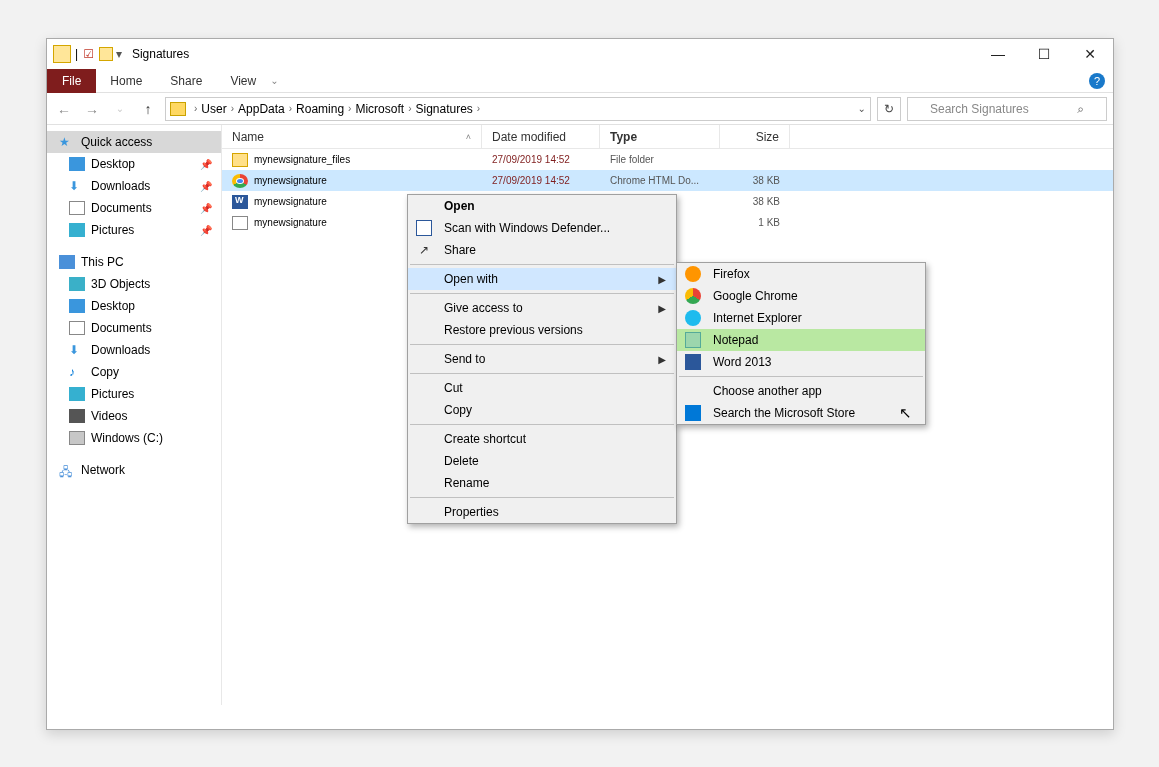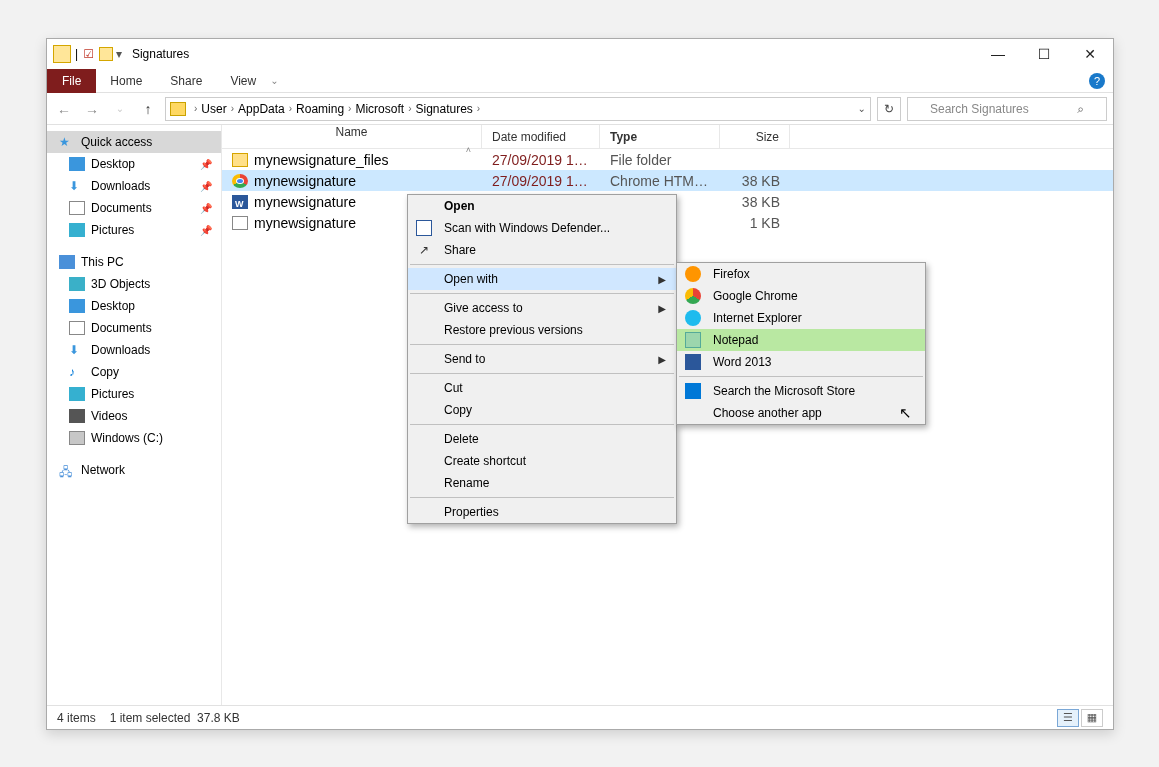--- a/index.html
+++ b/index.html
@@ -35,27 +35,27 @@
 .nav .item { display: flex; align-items: center; height: 22px; padding-left: 22px; gap: 6px; position: relative; }
 .nav .item.root { padding-left: 12px; }
 .nav .item.selected { background: #d8d8d8; }
 .nav .item .pin { position: absolute; right: 8px; color: #888; font-size: 10px; }
 .nav .ic { width: 16px; height: 14px; display: inline-block; }
 .nav .sp { height: 10px; }
 
 .main { flex: 1; position: relative; }
 .cols { height: 24px; border-bottom: 1px solid #e8e8e8; display: flex; font-size: 12px; color: #333; }
 .cols .col { padding: 0 10px; display: flex; align-items: center; border-right: 1px solid #e8e8e8; }
-.col-name { width: 260px; display:flex; align-items:center; gap:6px;flex-direction:column;}
+.col-name { width: 260px; display:flex; align-items:center; gap:6px;}
 .col-date { width: 118px; }
 .col-type { width: 120px; font-weight: bold; }
 .col-size { width: 70px; justify-content:flex-end;}
 .col-name .sort { font-size:9px; color:#888; margin-left:auto;}
 
-.files { font-size: 14px; }
+.files { font-size: 10px; }
 .row { display: flex; height: 21px; align-items: center; }
 .row .cell { padding: 0 10px; overflow: hidden; white-space: nowrap; text-overflow: ellipsis; }
 .row .c-name { width: 260px; display:flex; align-items:center; gap:6px;}
 .row .c-date { width: 118px; color:#7f1d1d;}
 .row .c-type { width: 120px; color:#555;}
 .row .c-size { width: 70px; text-align:right; color:#555;}
 .row.selected { background: #cce8ff; }
 .fic { width:16px; height:14px; display:inline-block; flex-shrink:0;}
 
 .status { position: absolute; bottom: 0; left: 0; right: 0; height: 24px; border-top: 1px solid #e1e1e1; display: flex; align-items: center; font-size: 12px; padding: 0 10px; color: #333; gap: 14px; }
@@ -272,28 +272,20 @@
               <span>mynewsignature</span>
             </div>
             <div class="cell c-date"></div>
             <div class="cell c-type">ocument</div>
             <div class="cell c-size">1 KB</div>
           </div>
         </div>
     </div>
   </div>
 
-  <div class="status">
-    <span>4 items</span>
-    <span><span>1 item selected</span>&nbsp;&nbsp;<span>37.8 KB</span></span>
-    <div class="views">
-      <div class="v active">☰</div>
-      <div class="v">▦</div>
-    </div>
-  </div>
 
 </div>
 
 <div class="ctx" id="ctx1" style="left:407px; top:194px; width:270px;">
     <div class="mi bold">
       <span>Open</span>
     </div>
     <div class="mi">
       <span class="mic ico-shield"></span>
       <span>Scan with Windows Defender...</span>
@@ -322,24 +314,24 @@
     </div>
     <div class="msep"></div>
     <div class="mi">
       <span>Cut</span>
     </div>
     <div class="mi">
       <span>Copy</span>
     </div>
     <div class="msep"></div>
     <div class="mi">
+      <span>Create shortcut</span>
+    </div>
+    <div class="mi">
       <span>Delete</span>
-    </div>
-    <div class="mi">
-      <span>Create shortcut</span>
     </div>
     <div class="mi">
       <span>Rename</span>
     </div>
     <div class="msep"></div>
     <div class="mi">
       <span>Properties</span>
     </div>
   </div>
 
@@ -359,20 +351,20 @@
     <div class="mi green-hl">
       <span class="mic ico-notepad"></span>
       <span>Notepad</span>
     </div>
     <div class="mi">
       <span class="mic ico-w13"></span>
       <span>Word 2013</span>
     </div>
     <div class="msep"></div>
     <div class="mi">
+      <span>Choose another app</span>
+    </div>
+    <div class="mi">
       <span class="mic ico-store"></span>
       <span>Search the Microsoft Store</span>
     </div>
-    <div class="mi">
-      <span>Choose another app</span>
-    </div>
   </div>
 <div class="cursor" style="left:899px; top:404px;">↖</div>
 
 </body></html>

